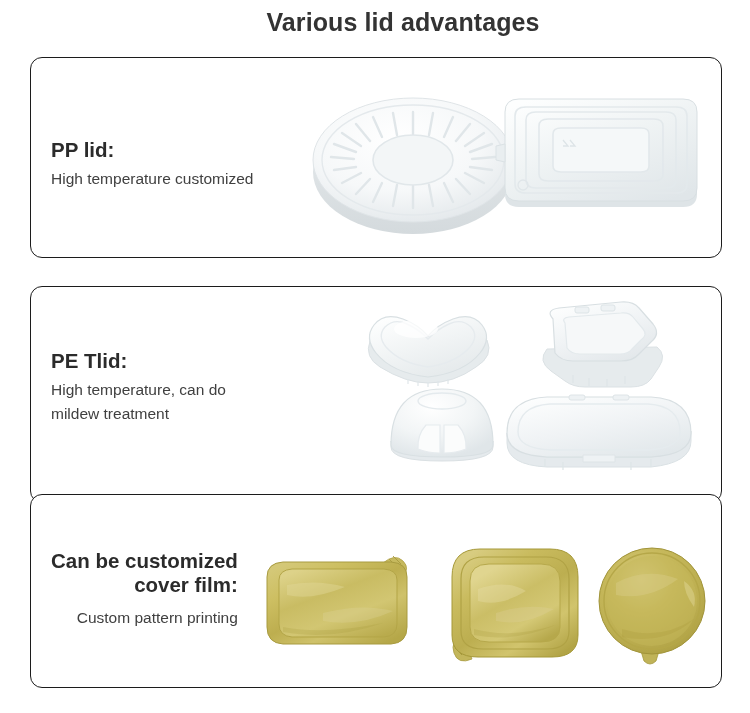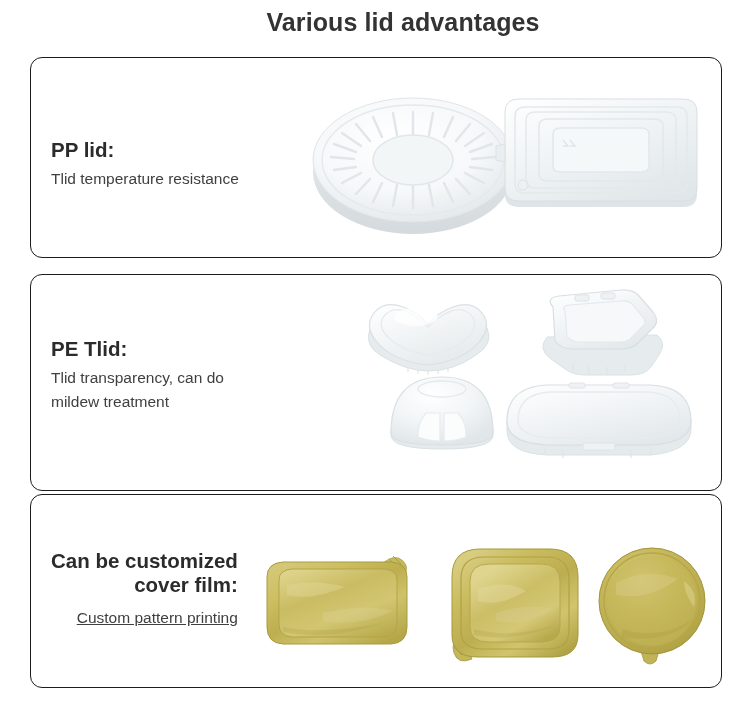--- a/index.html
+++ b/index.html
@@ -32,21 +32,21 @@
     position: absolute;
     left: 30px;
     width: 692px;
     border: 1px solid #1c1c1c;
     border-radius: 12px;
     background: #ffffff;
     box-sizing: border-box;
     overflow: hidden;
   }
   .card-1 { top: 57px;  height: 201px; padding-left: 42px; }
-  .card-2 { top: 274px; height: 217px; }
+  .card-2 { top: 286px; height: 217px; }
   .card-3 { top: 494px; height: 194px; }
 
   .card-text {
     position: absolute;
     left: 20px;
     z-index: 5;
   }
   .card-1 .card-text { top: 80px; }
   .card-2 .card-text { top: 62px; }
   .card-3 .card-text { top: 54px; text-align: right; }
@@ -60,38 +60,38 @@
     margin: 0 0 5px 0;
   }
   .card-sub {
     font-size: 15.5px;
     font-weight: normal;
     color: #404040;
     line-height: 1.55;
     white-space: pre-line;
     margin: 0;
   }
-  .card-3 .card-sub { padding-left: 5px; margin-top: 9px; text-decoration: underline; }
+  .card-3 .card-sub { padding-left: 5px; margin-top: 9px; }
 
   .art {
     position: absolute;
     z-index: 2;
   }
   .art svg { display: block; }
 </style>
 </head>
 <body>
 
 <div class="page-title">Various lid advantages</div>
 
 <div class="card card-1">
 
   <div class="card-text">
     <p class="card-heading">PP lid:</p>
-    <p class="card-sub">Tlid temperature resistance</p>
+    <p class="card-sub">High temperature customized</p>
   </div>
 
   <div class="art" style="left:278px; top:22px;">
     <svg width="215" height="160" viewBox="0 0 215 160">
       <defs>
         <radialGradient id="ppRound" cx="42%" cy="34%" r="72%">
           <stop offset="0%" stop-color="#ffffff"></stop>
           <stop offset="58%" stop-color="#f6f8f9"></stop>
           <stop offset="100%" stop-color="#e2e7ea"></stop>
         </radialGradient>
@@ -172,21 +172,21 @@
       <path d="M12 60 l-9 2 l0 14 l9 2 z" fill="#e9eef0" stroke="#dbe2e5" stroke-width="1"></path>
       <circle cx="30" cy="101" r="5" fill="none" stroke="#e0e6e9" stroke-width="1.3"></circle>
     </svg>
   </div>
 </div>
 
 <div class="card card-2">
 
   <div class="card-text">
     <p class="card-heading">PE Tlid:</p>
-    <p class="card-sub">Tlid transparency, can do
+    <p class="card-sub">High temperature, can do
 mildew treatment</p>
   </div>
 
   <div class="art" style="left:325px; top:8px;">
     <svg width="145" height="92" viewBox="0 0 145 92">
       <defs>
         <linearGradient id="peHeart" x1="0.2" y1="0" x2="0.8" y2="1">
           <stop offset="0%" stop-color="#fdfefe"></stop>
           <stop offset="50%" stop-color="#f0f3f4"></stop>
           <stop offset="100%" stop-color="#e3e8ea"></stop>

